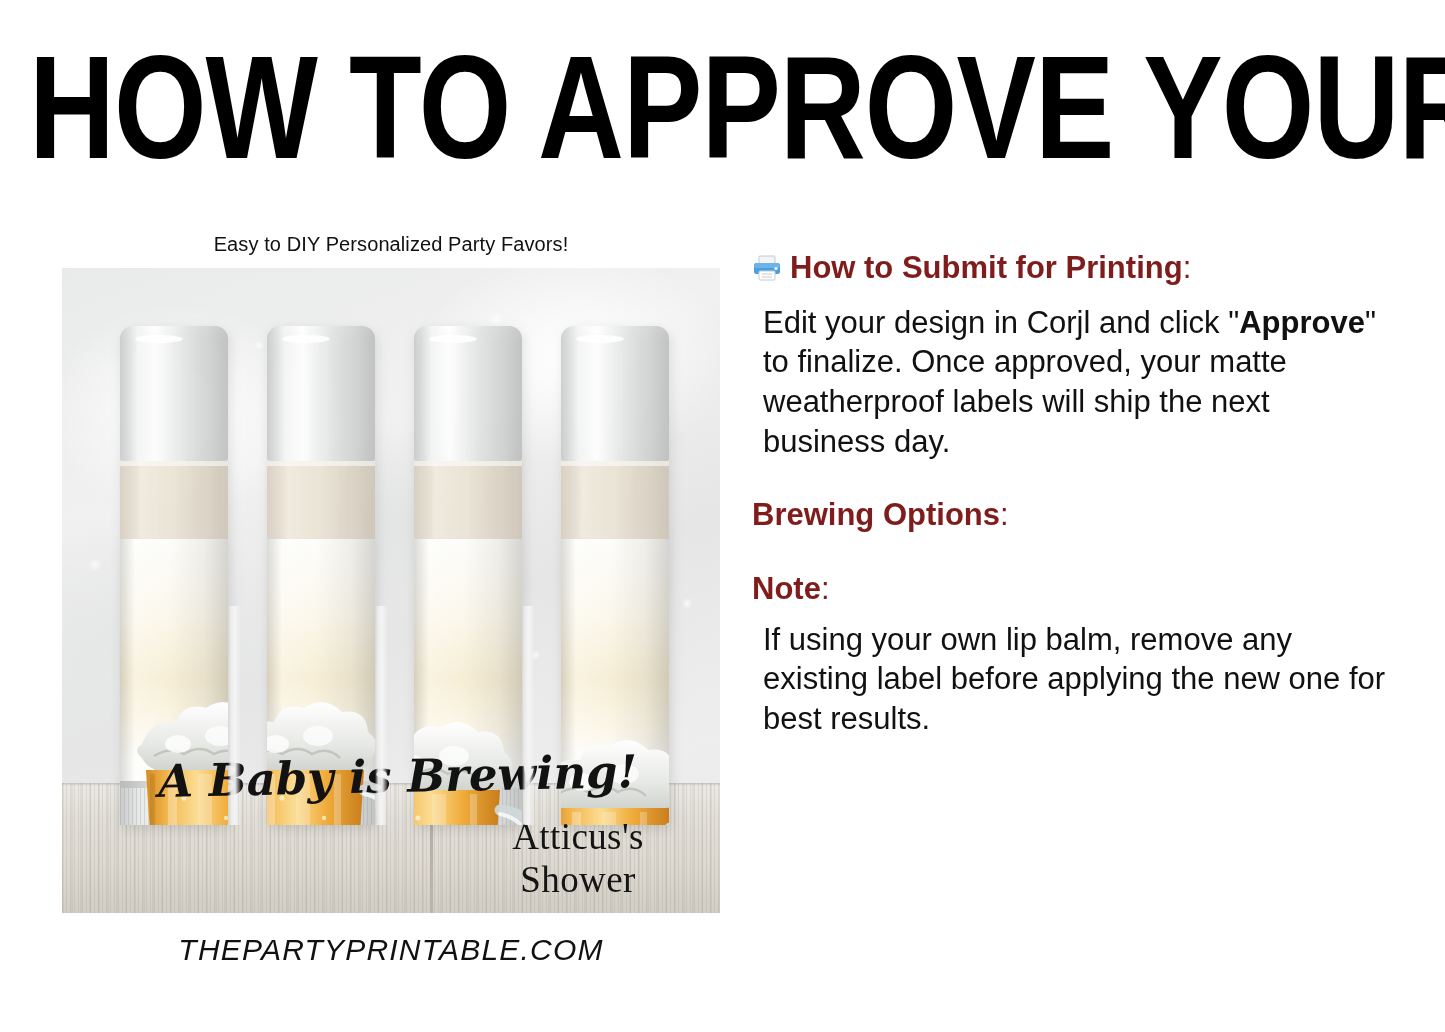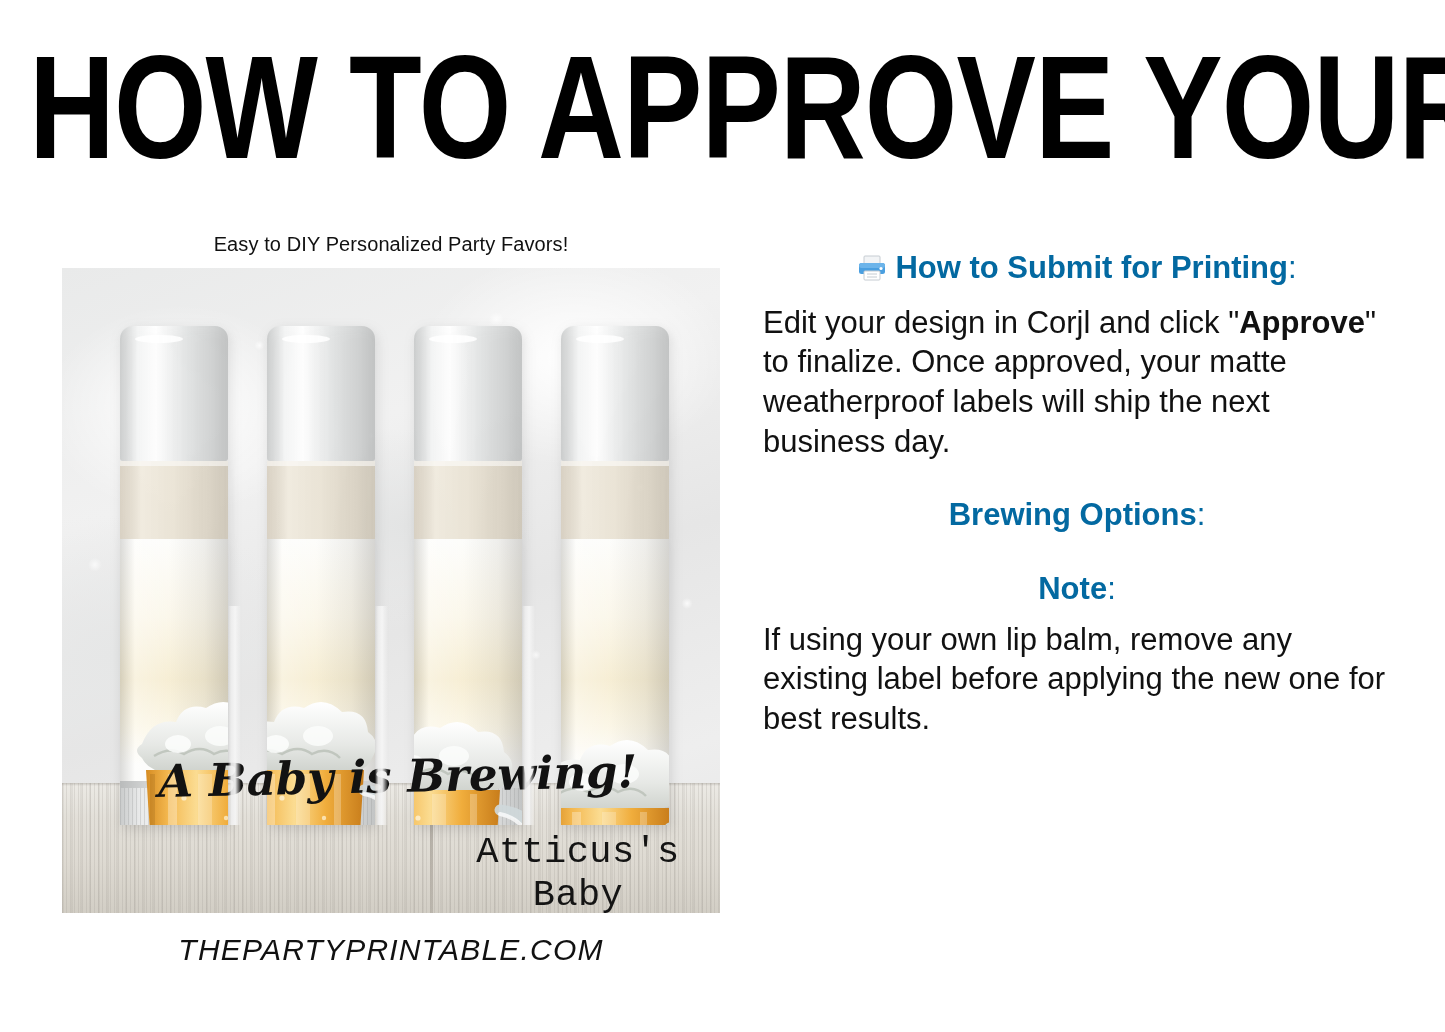--- a/index.html
+++ b/index.html
@@ -212,25 +212,25 @@
     color: #121212;
     white-space: nowrap;
     transform: rotate(-1.2deg);
     letter-spacing: 0px;
     z-index: 6;
     pointer-events: none;
   }
   
   .name-block {
     position: absolute;
-    top: 563px;
+    top: 548px;
     left: 386px;
     width: 260px;
     text-align: center;
-    font-family: Liberation Mono, monospace;
+    font-family: Liberation Serif, serif;
     font-size: 37px;
     line-height: 1.16;
     color: #141414;
     z-index: 6;
     pointer-events: none;
     letter-spacing: .4px;
   }
 
   
   .art { position: absolute; z-index: 4; pointer-events: none; }
@@ -265,22 +265,21 @@
     top: 248px;
     width: 650px;
   }
   .block { margin-bottom: 34px; }
   .block:last-child { margin-bottom: 0; }
   .block-head {
     font-size: 31px;
     font-weight: 700;
     line-height: 1.28;
     margin: 0 0 2px 0;
-    color: #0369a1;
-    text-align: center;
+    color: #7f1d1d;
   }
   .block-head .colon { font-weight: 400; }
   .printer-icon {
     display: inline-block;
     vertical-align: -4px;
     margin-right: 8px;
   }
   .block-body {
     font-size: 31px;
     font-weight: 400;
@@ -527,21 +526,20 @@
         </g>
       <g clip-path="url(#clipD)">
           <use href="#artGroup" x="392" y="196"></use>
         </g>
     </svg>
 
     <div class="script-line">A Baby is Brewing!</div>
 
     <div class="name-block">
       <div>Atticus's</div>
-      <div>Baby</div>
       <div>Shower</div>
     </div>
 
     <div class="tube-gap" style="left:166px;"></div>
     <div class="tube-gap" style="left:313px;"></div>
     <div class="tube-gap" style="left:460px;"></div>
   </div>
 
   <div class="footer-url">THEPARTYPRINTABLE.COM</div>
 </div>

